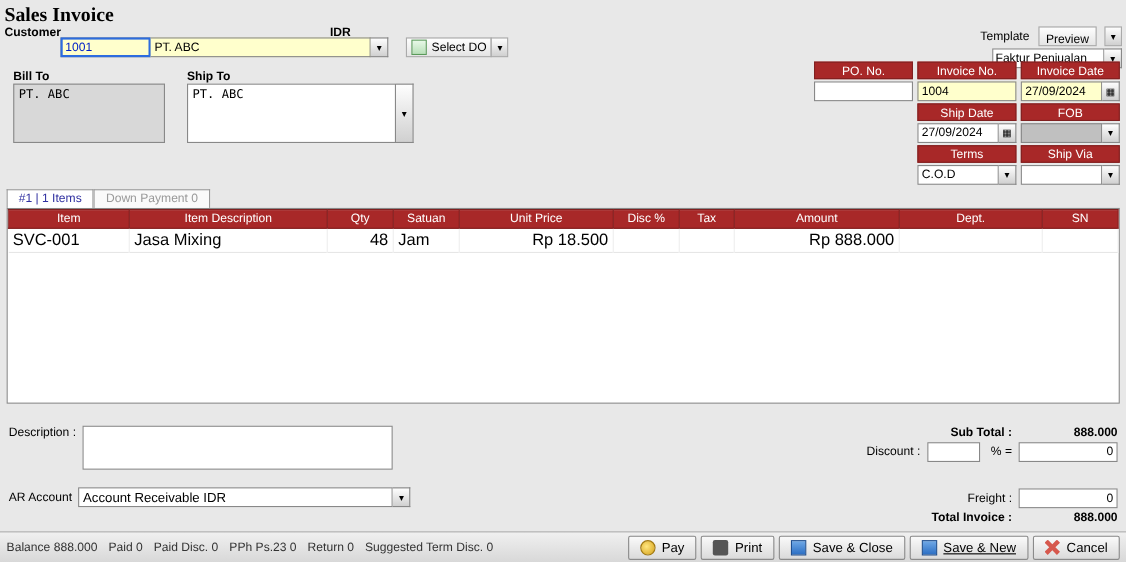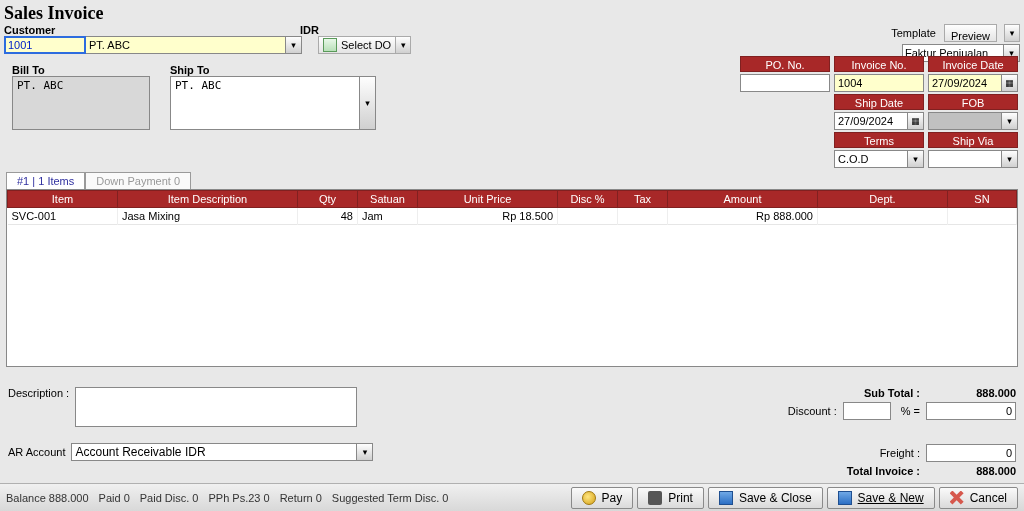--- a/index.html
+++ b/index.html
@@ -1,19 +1,19 @@
 <!DOCTYPE html>
 <html><head>
   <meta charset="utf-8">
   <style>
     * { box-sizing: border-box; margin: 0; padding: 0; }
     body { font-family: "Segoe UI", Tahoma, sans-serif; font-size: 11px; background: #e8e8e8; color: #000; width: 1024px; height: 511px; overflow: hidden; position: relative; }
     .page-title { font: 18px/22px "Times New Roman", serif; font-weight: bold; padding: 2px 4px 0; }
     .top-row { display: flex; justify-content: space-between; padding: 0 4px; }
-    .cust-area { display: flex; flex-direction: column; }
+    .cust-area { display: flex; }
     .lbl { font-weight: bold; font-size: 11px; }
     .customer-row { display: flex; align-items: center; gap: 0; }
     .cust-code { width: 82px; height: 18px; border: 1px solid #888; background: #ffffcc; color: #0021c8; font-size: 11px; padding: 1px 3px; outline: 2px solid #2d6cdf; outline-offset: -2px;}
     .cust-name { width: 200px; height: 18px; border: 1px solid #888; border-left: none; background: #ffffcc; font-size: 11px; padding: 1px 3px; }
     .dd-btn { width: 16px; height: 18px; background: linear-gradient(#fefefe,#d0d0d0); border: 1px solid #888; border-left: none; display:flex; align-items:center; justify-content:center; font-size:9px; cursor: pointer;}
     .idr-lbl { position: absolute; left: 300px; top: 24px; font-weight: bold; font-size: 11px;}
     .select-do { display: inline-flex; align-items:center; margin-left: 16px; border: 1px solid #aaa; background: linear-gradient(#fefefe,#e4e4e4); padding: 1px 4px; height:18px; cursor:pointer; gap:4px;}
     .select-do .ic { width:14px; height:14px; background: linear-gradient(#e8f8e8,#b8e0b8); border:1px solid #5a9a5a;}
     .dd-arrow { width: 16px; height: 18px; background: linear-gradient(#fefefe,#d0d0d0); border: 1px solid #aaa; display:flex;align-items:center;justify-content:center; font-size:9px; cursor:pointer; margin-left:-1px;}
     .template-area { display:flex; align-items:center; gap:6px; font-size:11px;}
@@ -33,21 +33,21 @@
     .hdr-combo-wrap input { flex:1; min-width:0;}
     .cal-btn { width:16px; height:18px; border:1px solid #888; border-left:none; background:linear-gradient(#fefefe,#d0d0d0); display:flex; align-items:center;justify-content:center; font-size:9px; cursor:pointer;}
     .cell-empty-grey { background:#c0c0c0; border:1px solid #888; height:18px;}
     .tabs-row { display:flex; margin-top: 40px; padding-left: 6px; gap:0;}
     .tab { border:1px solid #9a9a9a; border-bottom:none; padding:2px 10px; font-size:11px; background:#fafafa; cursor:pointer;}
     .tab.active { background:#fff; color:#3030a0;}
     .tab.inactive { color:#999;}
     .grid-wrap { margin: 0 6px; border:1px solid #888; background:#fff; height:178px; overflow:hidden;}
     table.grid { width:100%; border-collapse:collapse; table-layout: fixed;}
     .grid th { background:#a82828; color:#fff; font-size:11px; font-weight:normal; padding:2px 4px; border:1px solid #802020; text-align:center; height:16px;}
-    .grid td { font-size:11px; padding:2px 4px; border-right:1px solid #eee; height:16px; white-space: nowrap; overflow:hidden;}
+    .grid td { font-size:15px; padding:2px 4px; border-right:1px solid #eee; height:16px; white-space: nowrap; overflow:hidden;}
     .grid tr.data-row { border-bottom:1px solid #e6e6e6;}
     .right { text-align:right;}
     .bottom-area { position:absolute; bottom:30px; left:0; right:0; padding: 4px 8px; display:flex; justify-content:space-between; align-items:flex-start;}
     .desc-col { display:flex; flex-direction:column; gap:16px;}
     .desc-row { display:flex; align-items:flex-start; gap:6px;}
     .desc-box { width: 282px; height:40px; border:1px solid #888; background:#fff; resize:none; font-size:11px;}
     .ar-combo { width: 296px; height:18px; border:1px solid #888; background:#fff; font-size:12px; padding:1px 3px;}
     .totals { display:grid; grid-template-columns: auto 52px auto 90px; align-items:center; gap:3px 6px; font-size:11px;}
     .totals .tl { text-align:right; }
     .totals .bold { font-weight:bold;}

